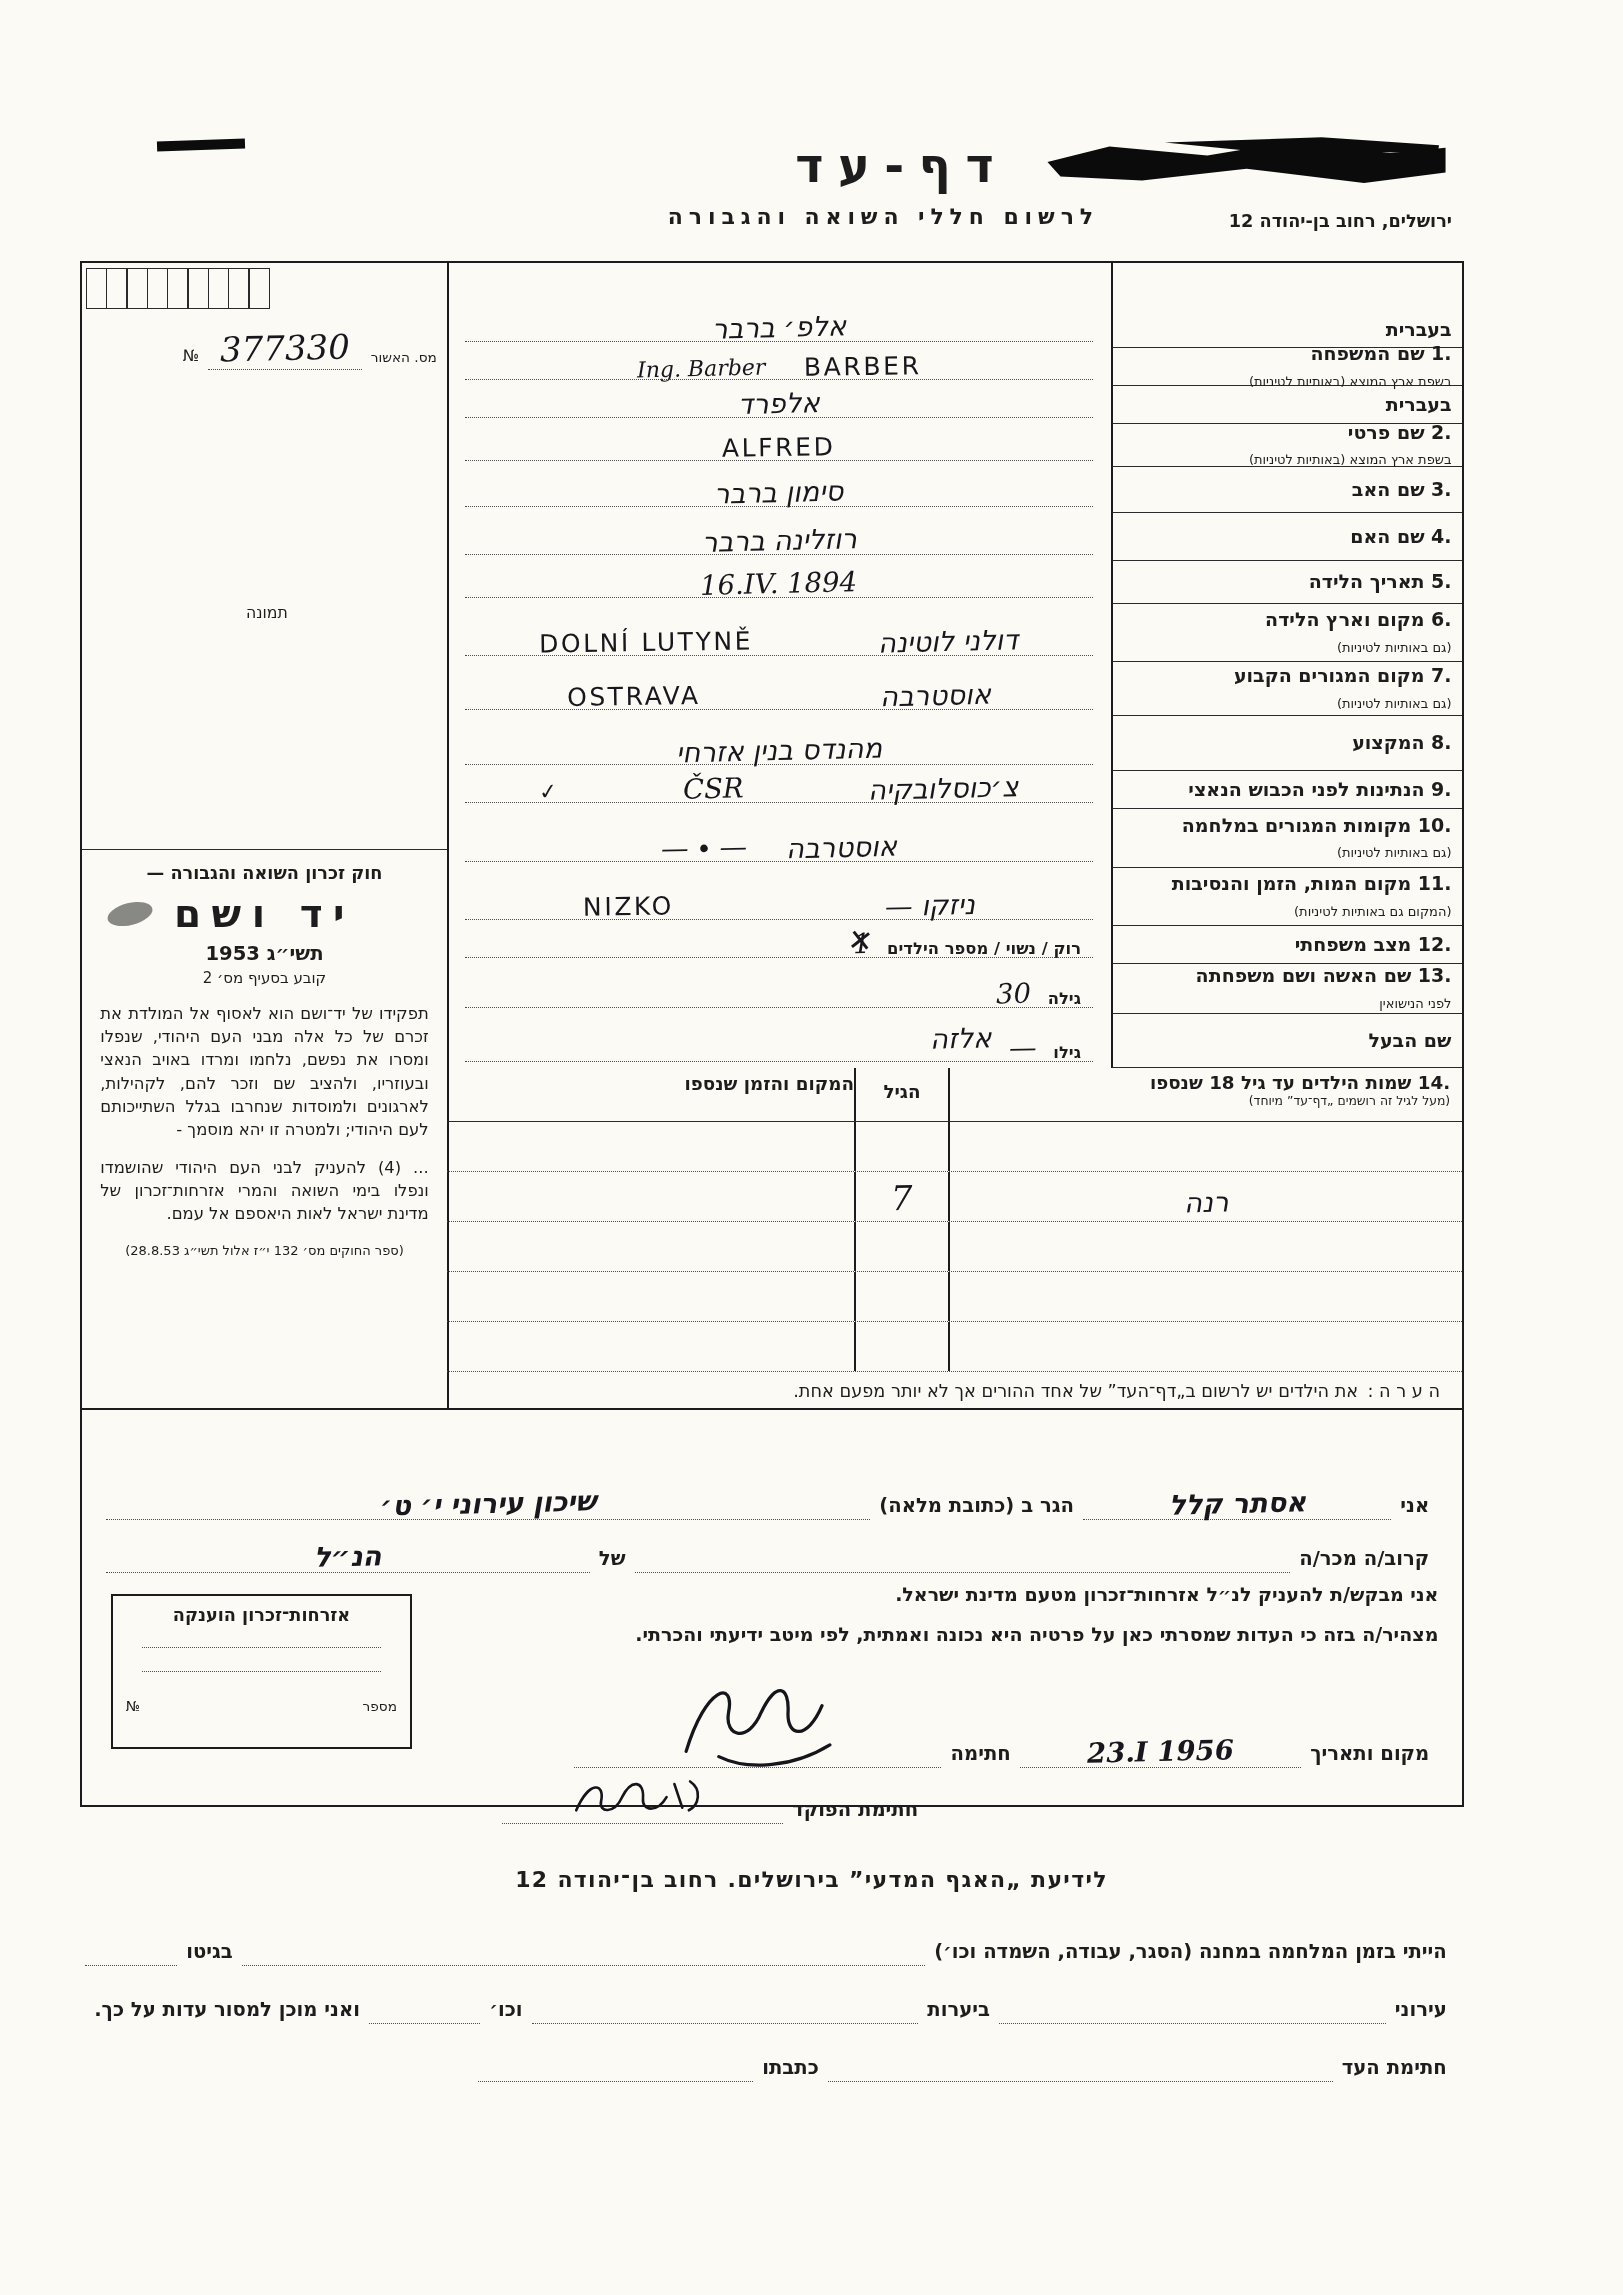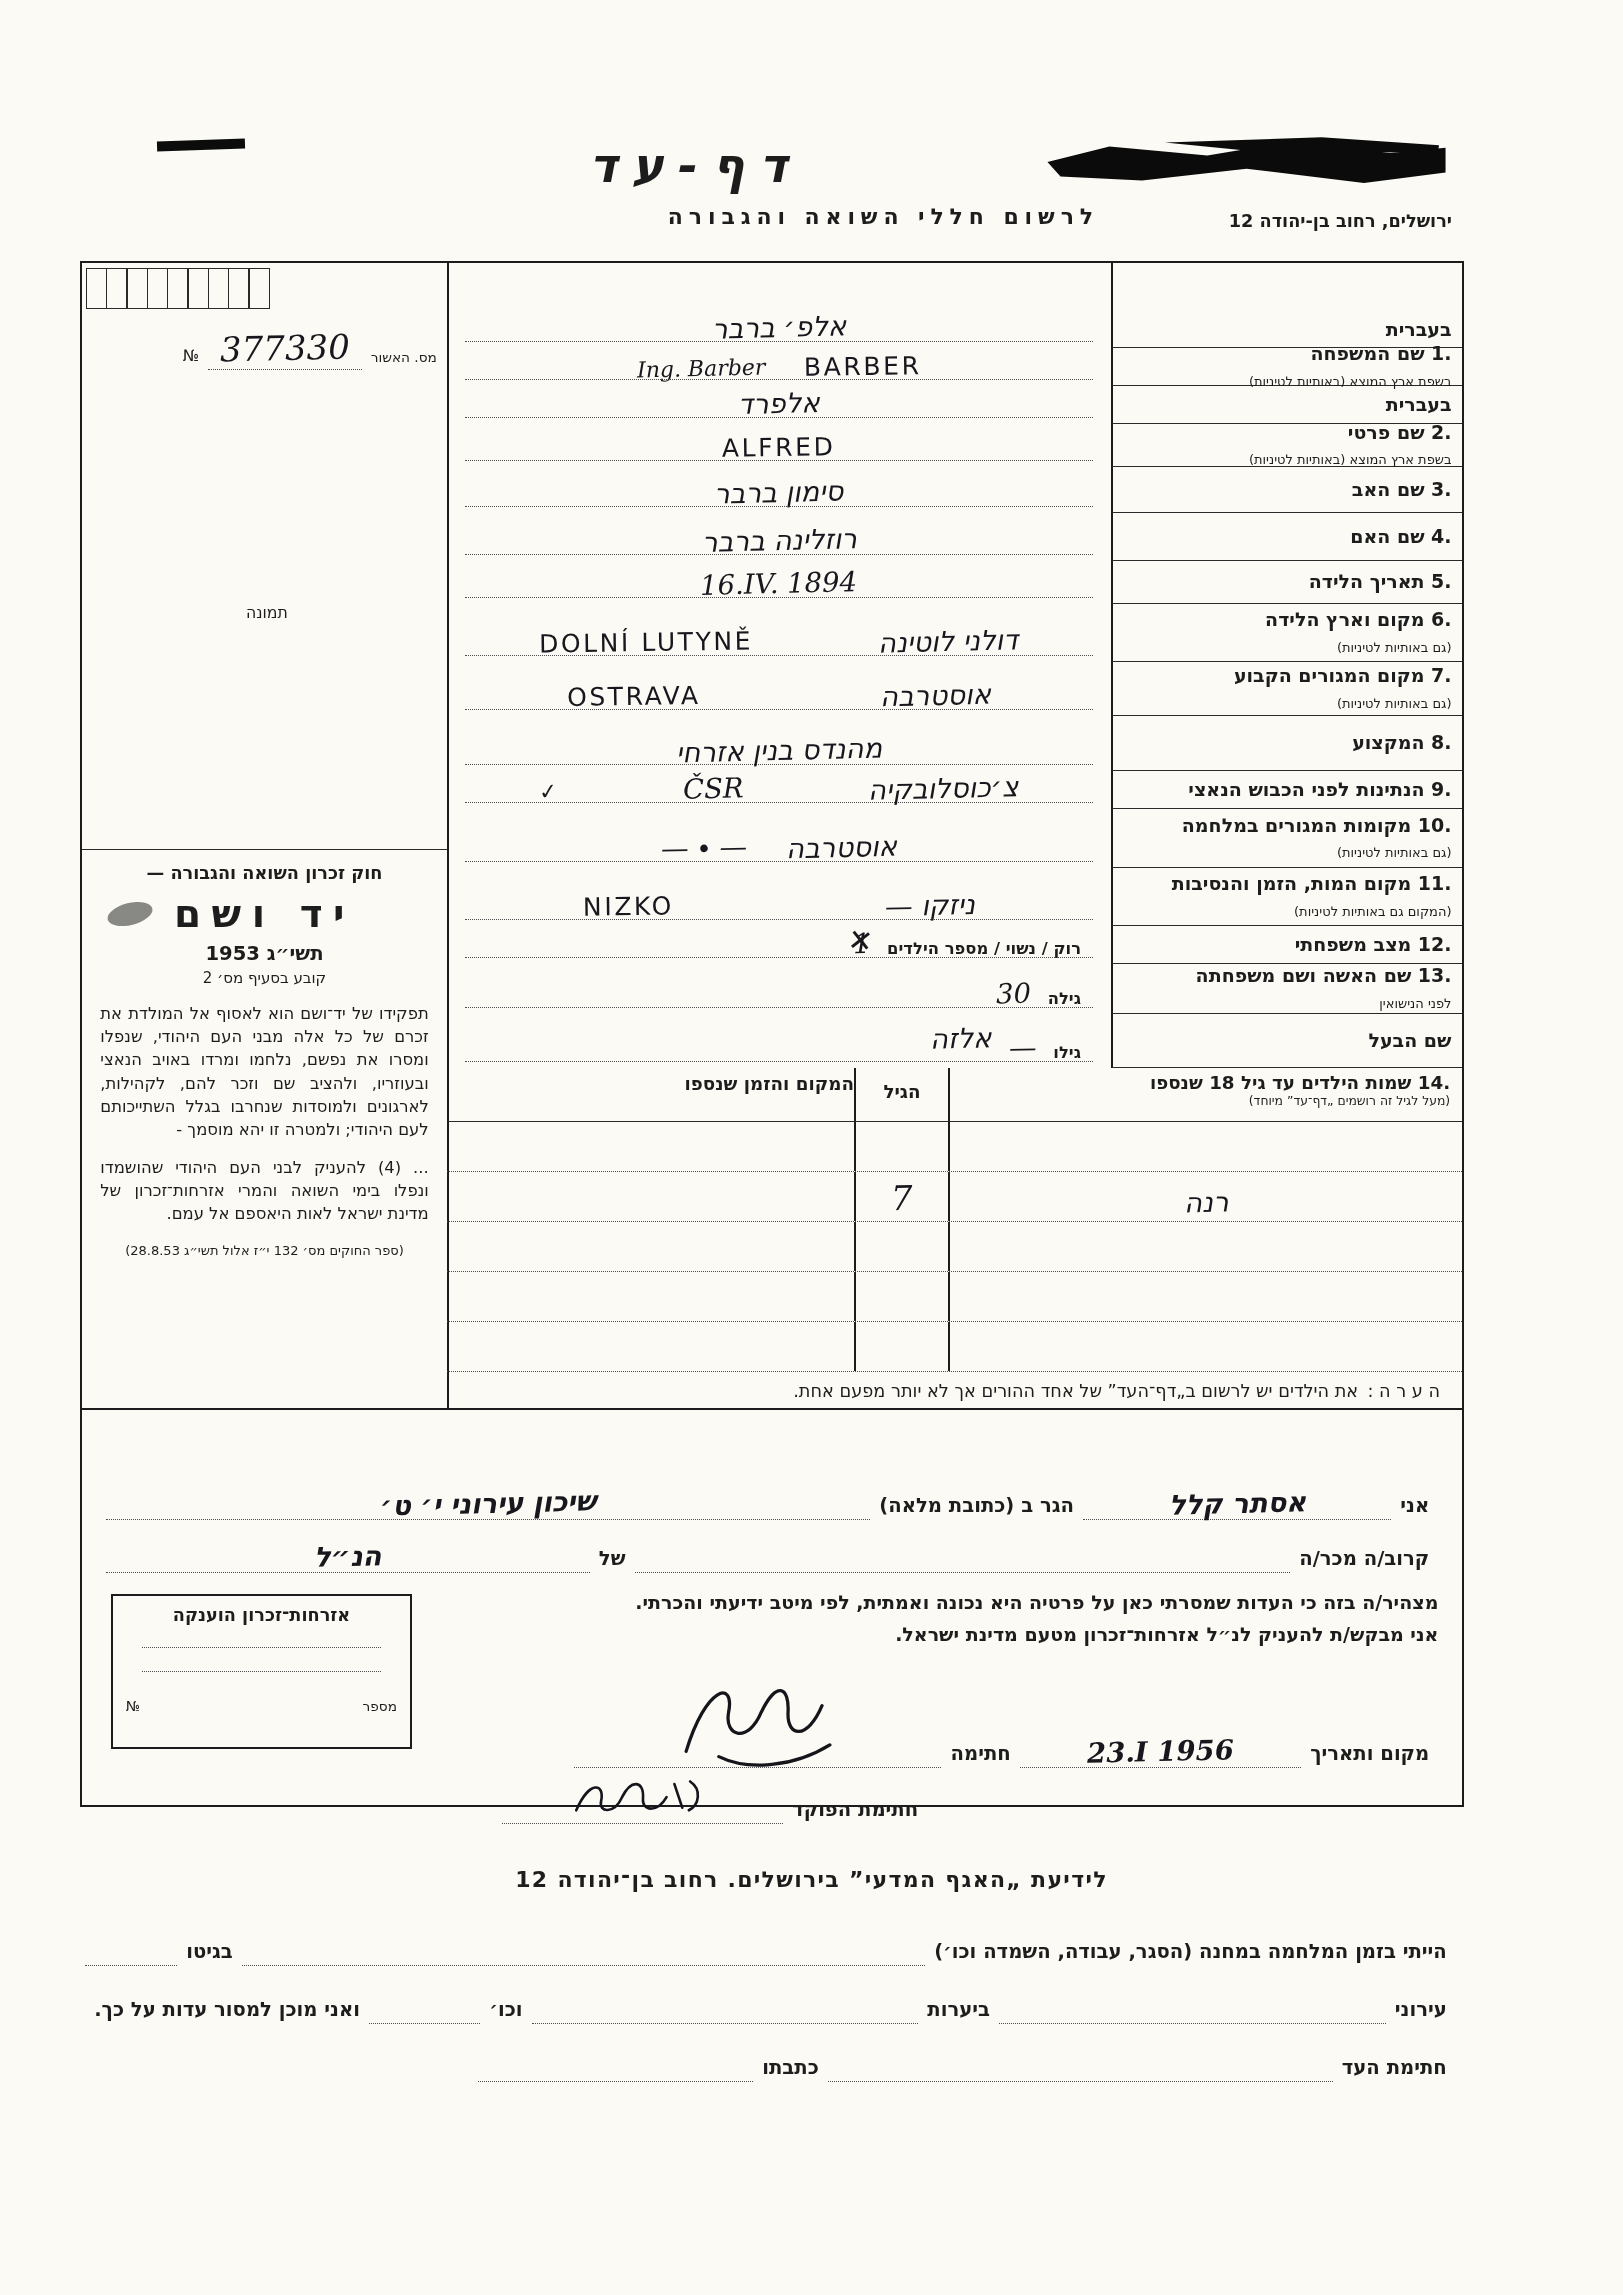--- a/index.html
+++ b/index.html
@@ -20,22 +20,22 @@
     white-space:nowrap;
   }
   .hand.sm { font-size:22px; }
   .hand.lg { font-size:34px; }
   .hand-print {
     font-family:"DejaVu Sans",sans-serif; color:#17171d;
     font-size:25px; letter-spacing:2.6px; display:inline-block;
     transform:rotate(-0.8deg); white-space:nowrap;
   }
   
-  .title { position:absolute; top:137px; left:589px; width:419px; text-align:left;
-           font-size:48px; font-weight:bold; letter-spacing:14.4px;font-style:italic; }
+  .title { position:absolute; top:137px; left:589px; width:419px; text-align:right;
+           font-size:48px; font-weight:bold; letter-spacing:14.4px; }
   .subtitle { position:absolute; top:204px; left:497px; width:602px; text-align:right;
               font-size:22px; font-weight:bold; letter-spacing:5.9px; }
   .address { position:absolute; top:211px; right:171px; font-size:17.7px; font-weight:bold; }
   .blackbar { position:absolute; top:140px; left:157px; width:88px; height:9.8px;
               background:#0c0c0c; transform:rotate(-2deg); }
   .blackblob { position:absolute; top:136px; left:1047px; }
   
   .formbox { position:absolute; top:261px; left:80px; width:1384px; height:1546px;
              border:2px solid #1c1c1c; }
   .vsep { position:absolute; left:365px; top:0; height:1145px; width:0; border-left:2px solid #1c1c1c; }
@@ -397,22 +397,22 @@
         </span>
       </div>
       <div class="dline" style="margin-top:19.6px">
         <span class="dlabel">קרוב/ה מכר/ה</span>
         <span class="dseg" style="flex:1 1 auto"></span>
         <span class="dlabel">של</span>
         <span class="dseg" style="flex:0 0 484px">
           <span class="hand">הנ״ל</span>
         </span>
       </div>
+      <div class="dsent" style="margin-top:10.5px">אני מבקש/ת להעניק לנ״ל אזרחות־זכרון מטעם מדינת ישראל.</div>
       <div class="dsent" style="margin-top:18.3px">מצהיר/ה בזה כי העדות שמסרתי כאן על פרטיה היא נכונה ואמתית, לפי מיטב ידיעתי והכרתי.</div>
-      <div class="dsent" style="margin-top:10.5px">אני מבקש/ת להעניק לנ״ל אזרחות־זכרון מטעם מדינת ישראל.</div>
       <div class="dline" style="margin-top:27.5px">
         <span class="dlabel">מקום ותאריך</span>
         <span class="dseg" style="flex:0 0 281px">
           <span class="hand" dir="ltr">23.I 1956</span>
         </span>
         <span class="dlabel">חתימה</span>
         <span class="dseg" style="flex:0 0 367px">
           <svg class="sig" width="170" height="98" viewBox="0 0 260 150" style="margin-bottom:-3.9px">
             <path d="M20 120 C 50 20, 95 10, 85 60 C 78 98, 115 108, 135 60 C 158 12, 178 20, 176 60 C 174 98, 205 104, 228 50 M 70 128 C 115 150, 185 144, 240 110" fill="none" stroke="#15151c" stroke-width="5" stroke-linecap="round"></path>
           </svg>

